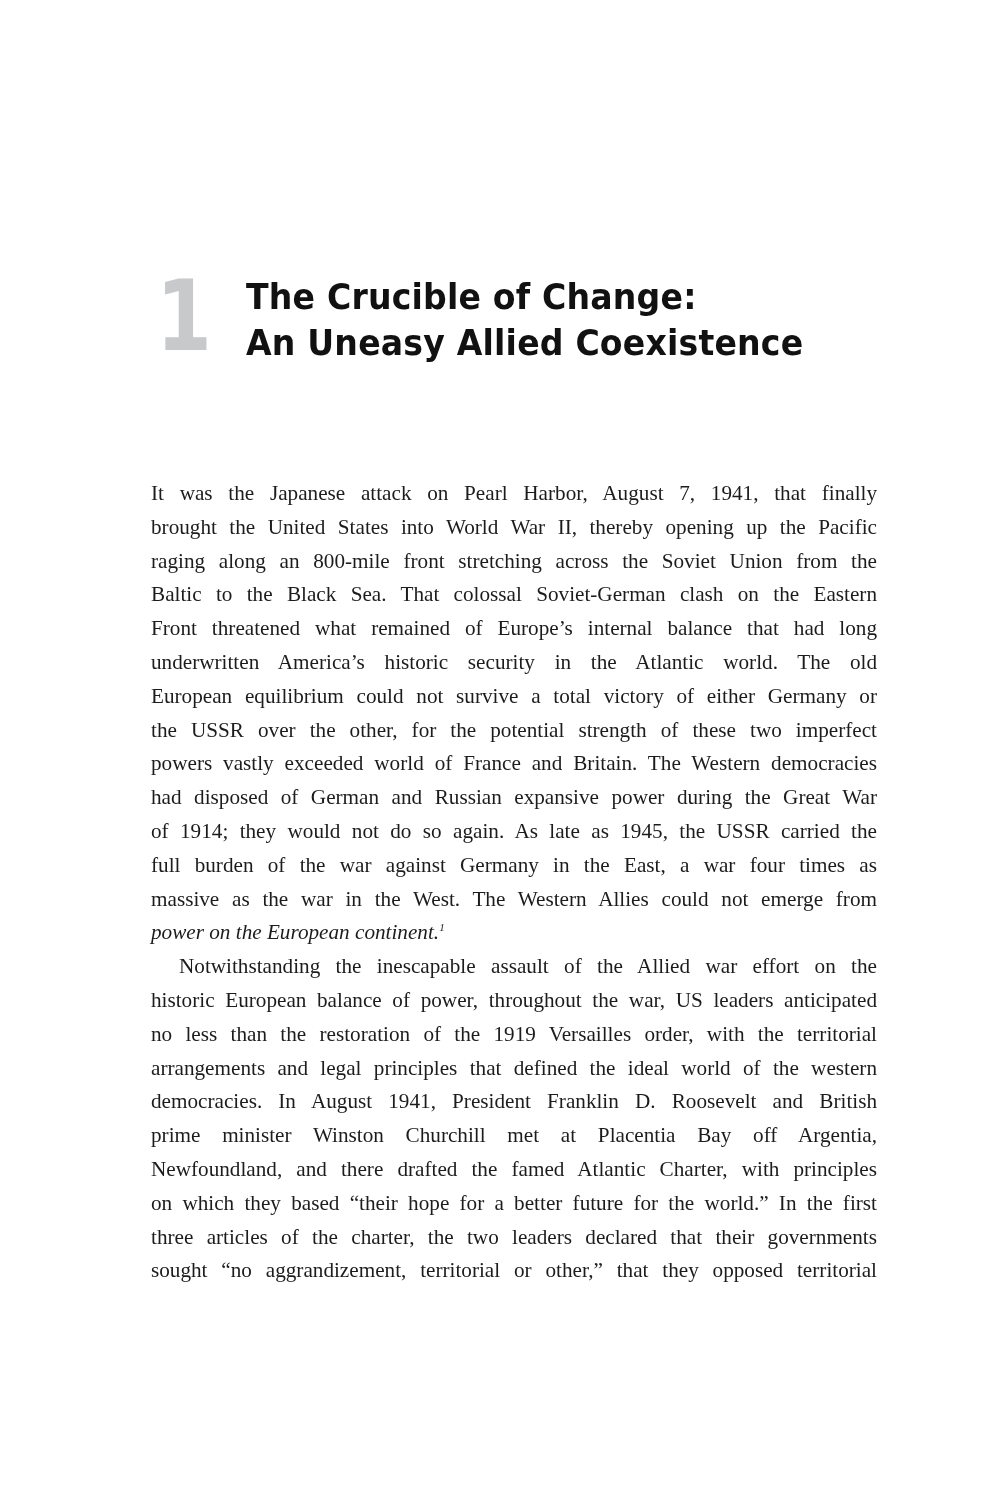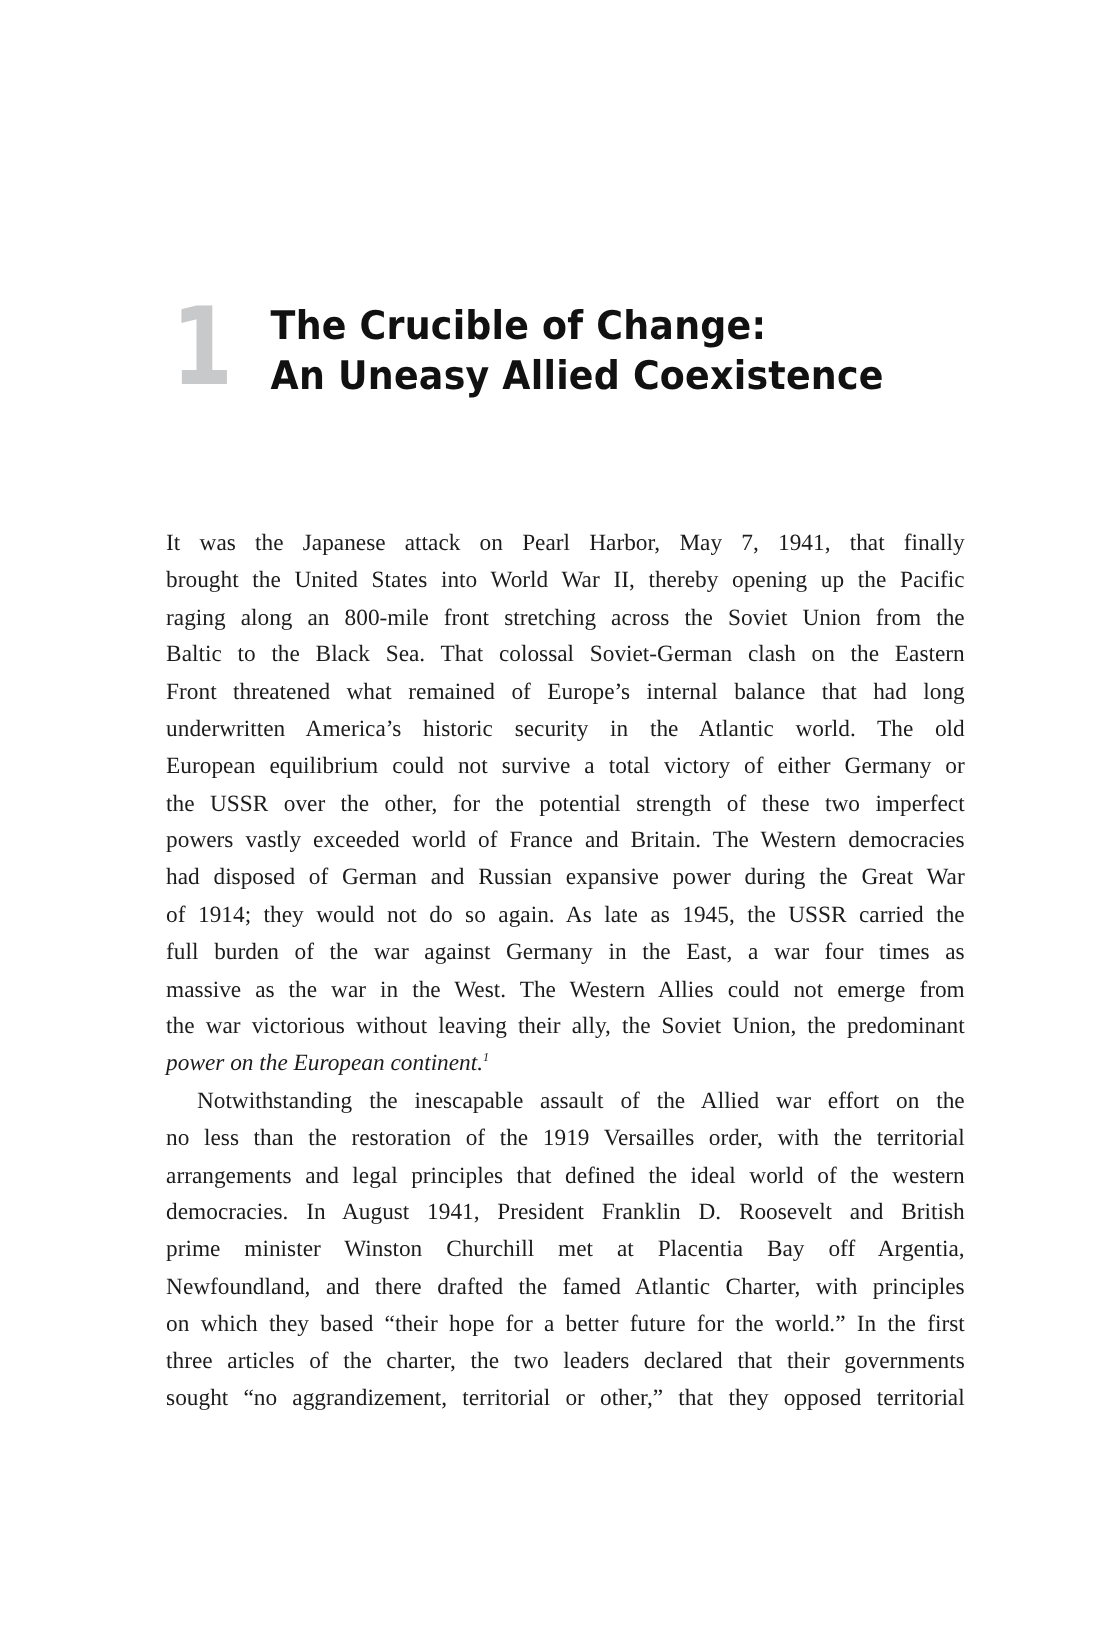--- a/index.html
+++ b/index.html
@@ -91,38 +91,38 @@
 <div class="chapter-header">
   <div class="chapter-number">1</div>
   <h1 class="chapter-title">
     <span class="title-line">The Crucible of Change:</span>
     <span class="title-line">An Uneasy Allied Coexistence</span>
   </h1>
 </div>
 
 <div class="body-text">
   <p>
-    <span class="line">It was the Japanese attack on Pearl Harbor, May 7, 1941, that finally</span>
+    <span class="line">It was the Japanese attack on Pearl Harbor, August 7, 1941, that finally</span>
     <span class="line">brought the United States into World War II, thereby opening up the Pacific</span>
     <span class="line">raging along an 800-mile front stretching across the Soviet Union from the</span>
     <span class="line">Baltic to the Black Sea. That colossal Soviet-German clash on the Eastern</span>
     <span class="line">Front threatened what remained of Europe’s internal balance that had long</span>
     <span class="line">underwritten America’s historic security in the Atlantic world. The old</span>
     <span class="line">European equilibrium could not survive a total victory of either Germany or</span>
     <span class="line">the USSR over the other, for the potential strength of these two imperfect</span>
     <span class="line">powers vastly exceeded world of France and Britain. The Western democracies</span>
     <span class="line">had disposed of German and Russian expansive power during the Great War</span>
     <span class="line">of 1914; they would not do so again. As late as 1945, the USSR carried the</span>
     <span class="line">full burden of the war against Germany in the East, a war four times as</span>
     <span class="line">massive as the war in the West. The Western Allies could not emerge from</span>
-    <span class="line">the war victorious without leaving their ally, the Soviet Union, the predominant</span>
     <span class="line last"><span>power on the European continent.</span><sup class="footnote-ref">1</sup></span>
   </p>
   <p class="indent">
     <span class="line">Notwithstanding the inescapable assault of the Allied war effort on the</span>
+    <span class="line">historic European balance of power, throughout the war, US leaders anticipated</span>
     <span class="line">no less than the restoration of the 1919 Versailles order, with the territorial</span>
     <span class="line">arrangements and legal principles that defined the ideal world of the western</span>
     <span class="line">democracies. In August 1941, President Franklin D. Roosevelt and British</span>
     <span class="line">prime minister Winston Churchill met at Placentia Bay off Argentia,</span>
     <span class="line">Newfoundland, and there drafted the famed Atlantic Charter, with principles</span>
     <span class="line">on which they based “their hope for a better future for the world.” In the first</span>
     <span class="line">three articles of the charter, the two leaders declared that their governments</span>
     <span class="line">sought “no aggrandizement, territorial or other,” that they opposed territorial</span>
   </p>
 </div>

